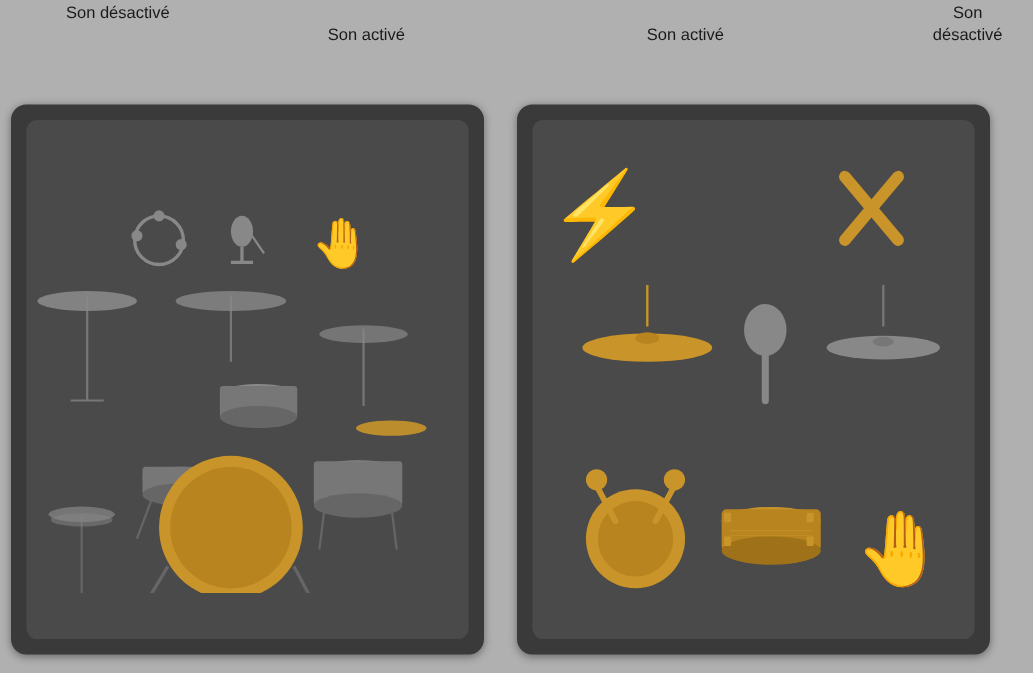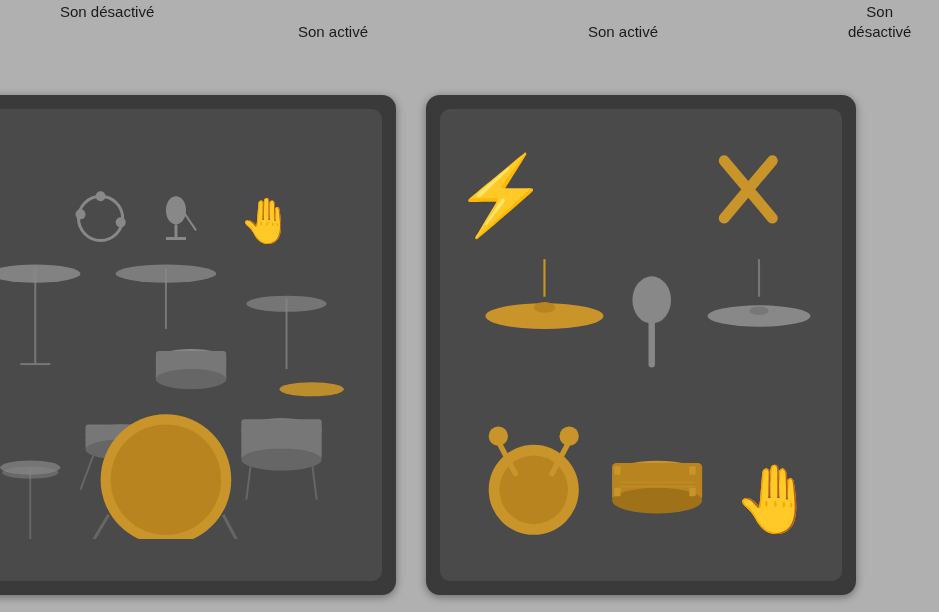--- a/index.html
+++ b/index.html
@@ -12,21 +12,21 @@
       overflow: hidden;
       position: relative;
     }
 
     .main-container {
       width: 821px;
       height: 612px;
       background: #b0b0b0;
       display: flex;
       align-items: flex-start;
-      justify-content: center;
+      justify-content: flex-start;
       gap: 0;
       position: relative;
     }
 
     
     .label-area {
       position: absolute;
       top: 0;
       left: 0;
       width: 100%;

